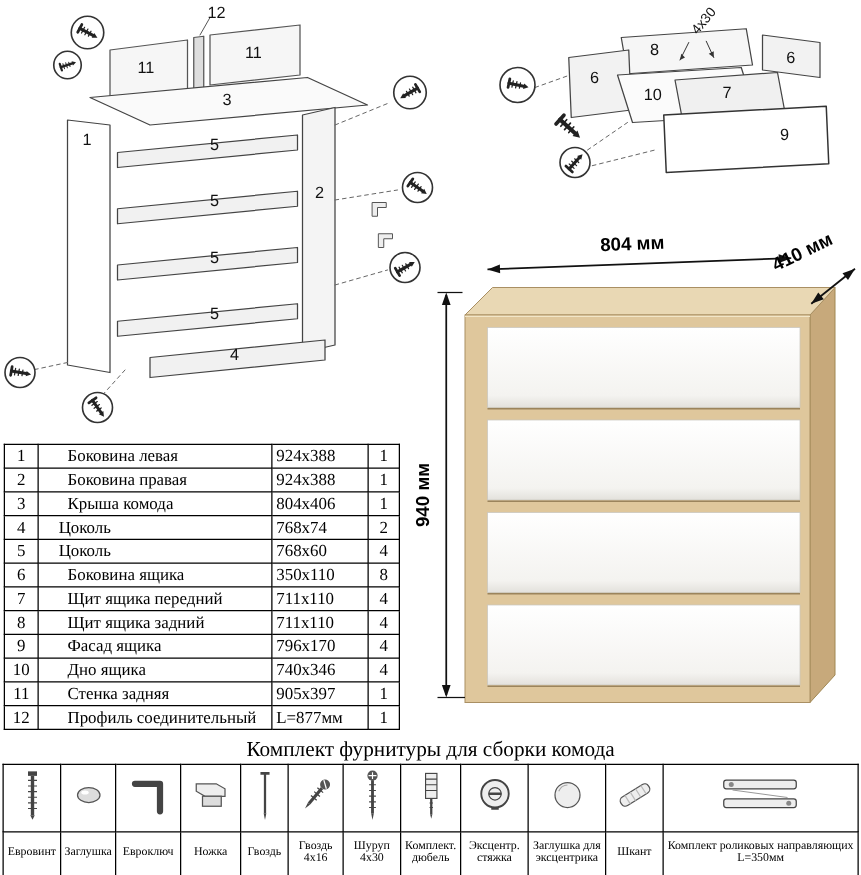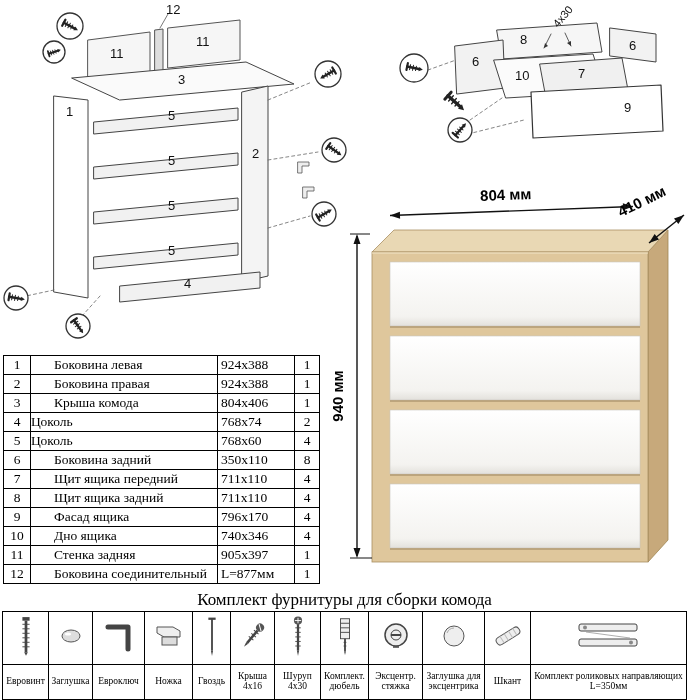--- a/index.html
+++ b/index.html
@@ -9,21 +9,21 @@
   .dlabel{font:13px "Liberation Sans",sans-serif;fill:#111;}
   .dnote{font:11px "Liberation Sans",sans-serif;fill:#111;}
   .dim{font:bold 15px "Liberation Sans",sans-serif;fill:#000;}
   
   .parts{position:absolute;left:3px;top:355px;border-collapse:collapse;font-size:13.5px;background:#fff;}
   .parts td{border:1px solid #000;height:18px;padding:0 3px;line-height:1.05;white-space:nowrap;}
   .parts .col-num{width:20px;text-align:center;}
   .parts .col-name{width:160px;padding-left:23px;}
   .parts .col-size{width:70px;}
   .parts .col-qty{width:18px;text-align:center;}
-  .parts .indent{padding-left:0;}
+  .parts .indent{padding-left:16px;}
   
   .hw-title{position:absolute;top:590px;left:0;width:689px;text-align:center;
             font-size:17px;font-family:"Liberation Serif",serif;}
   .hw{position:absolute;left:2px;top:611px;width:685px;border-collapse:collapse;
       table-layout:fixed;text-align:center;background:#fff;}
   .hw td{border:1px solid #000;padding:4px 1px;overflow:hidden;vertical-align:middle;}
   .hw .icon-row td{height:42px;}
   .hw .label-row td{height:26px;font-size:9.5px;line-height:1.05;}
   .hw .count-row td{height:16px;font-size:13px;}
 </style>
@@ -221,21 +221,21 @@
           <td class="col-qty">2</td>
         </tr>
         <tr>
           <td class="col-num">5</td>
           <td class="col-name indent">Цоколь</td>
           <td class="col-size">768x60</td>
           <td class="col-qty">4</td>
         </tr>
         <tr>
           <td class="col-num">6</td>
-          <td class="col-name">Боковина задний</td>
+          <td class="col-name">Боковина ящика</td>
           <td class="col-size">350x110</td>
           <td class="col-qty">8</td>
         </tr>
         <tr>
           <td class="col-num">7</td>
           <td class="col-name">Щит ящика передний</td>
           <td class="col-size">711x110</td>
           <td class="col-qty">4</td>
         </tr>
         <tr>
@@ -257,21 +257,21 @@
           <td class="col-qty">4</td>
         </tr>
         <tr>
           <td class="col-num">11</td>
           <td class="col-name">Стенка задняя</td>
           <td class="col-size">905x397</td>
           <td class="col-qty">1</td>
         </tr>
         <tr>
           <td class="col-num">12</td>
-          <td class="col-name">Боковина соединительный</td>
+          <td class="col-name">Профиль соединительный</td>
           <td class="col-size">L=877мм</td>
           <td class="col-qty">1</td>
         </tr>
       </tbody>
 </table>
 
 <div class="hw-title">Комплект фурнитуры для сборки комода</div>
 
 <table class="hw">
   <colgroup>
@@ -385,21 +385,21 @@
               <path d="M10,14 l44,6" stroke="#999" stroke-width="0.8"></path>
             </svg>
     </td>
   </tr>
   <tr class="label-row">
     <td>Евровинт</td>
     <td>Заглушка</td>
     <td>Евроключ</td>
     <td>Ножка</td>
     <td>Гвоздь</td>
-    <td>Крыша 4x16</td>
+    <td>Гвоздь 4x16</td>
     <td>Шуруп 4x30</td>
     <td>Комплект. дюбель</td>
     <td>Эксцентр. стяжка</td>
     <td>Заглушка для эксцентрика</td>
     <td>Шкант</td>
     <td>Комплект роликовых направляющих L=350мм</td>
   </tr>
   </tbody>
 </table>
 

